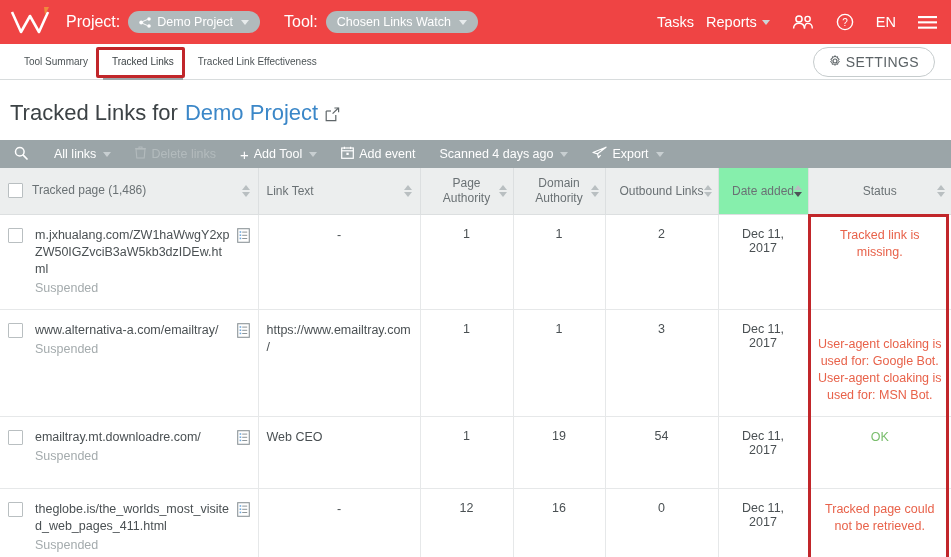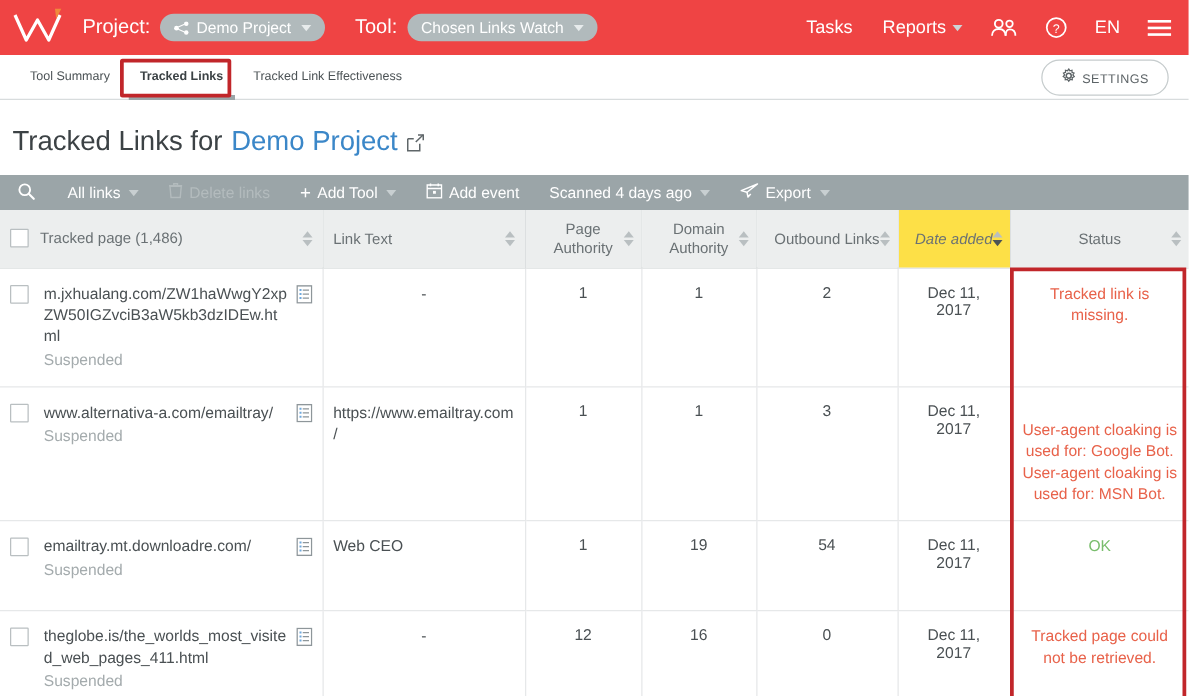--- a/index.html
+++ b/index.html
@@ -50,21 +50,21 @@
     border-left: 4px solid transparent;
     border-right: 4px solid transparent;
     border-top: 5px solid #e7ebec;
     margin-left: 3px;
   }
   .share-ico { display:inline-block; width:13px; height:11px; }
   .spacer { flex: 1 1 auto; }
   .nav-link {
     font-size: 14.5px;
     color: #ffffff;
-    margin-left: 24px;
+    margin-left: 12px;
     white-space: nowrap;
     cursor: pointer;
     display: inline-flex;
     align-items: center;
     gap: 5px;
   }
   .nav-link .caret {
     display: inline-block;
     width: 0; height: 0;
     border-left: 4px solid transparent;
@@ -86,21 +86,21 @@
   }
   .tab {
     display: flex;
     align-items: center;
     padding: 0 12px;
     font-size: 10px;
     color: #4c5356;
     cursor: pointer;
     position: relative;
   }
-  .tab.active { color: #3b4245; font-weight: bold; }
+  .tab.active { color: #3b4245; }
   .tab.active::after {
     content: "";
     position: absolute;
     left: 3px; right: 3px; bottom: -1px;
     height: 4px;
     background: #9ba5a8;
   }
   .redbox-tab {
     position: absolute;
     left: 96px; top: 3px;
@@ -109,27 +109,27 @@
     border-radius: 2px;
     pointer-events: none;
   }
   .settings-wrap {
     position: absolute;
     right: 16px; top: 50%;
     transform: translateY(-50%);
   }
   .settings-btn {
     display: inline-flex;
-    align-items: flex-end;
+    align-items: flex-start;
     gap: 5px;
     border: 1px solid #c6cccd;
     border-radius: 16px;
     background: #ffffff;
     color: #5c6366;
-    font-size: 10px;
+    font-size: 14px;
     letter-spacing: 0.4px;
     padding: 6px 15px;
     cursor: pointer;
   }
 
   
   .page-title {
     padding: 20px 0 14px 10px;
     font-size: 22px;
     color: #3c4245;
@@ -191,21 +191,21 @@
     border-bottom: 1px solid #dcdfe0;
     font-weight: normal;
     color: #6a7174;
     font-size: 12px;
     height: 46px;
     padding: 0 8px;
     vertical-align: middle;
     position: relative;
     cursor: pointer;
   }
-  table.grid th.sorted { background: #fde047; font-style: italic; }
+  table.grid th.sorted { background: #86efac; }
   table.grid th:last-child { border-right: none; }
   th .th-in { display: flex; align-items: center; justify-content: space-between; gap: 4px; }
   th .th-in.ctr { justify-content: center; }
   th .lbl { line-height: 1.2; }
   th.cpage .th-in { justify-content: flex-start; }
   .sort {
     display: inline-flex;
     flex-direction: column;
     gap: 2px;
     flex: 0 0 auto;

